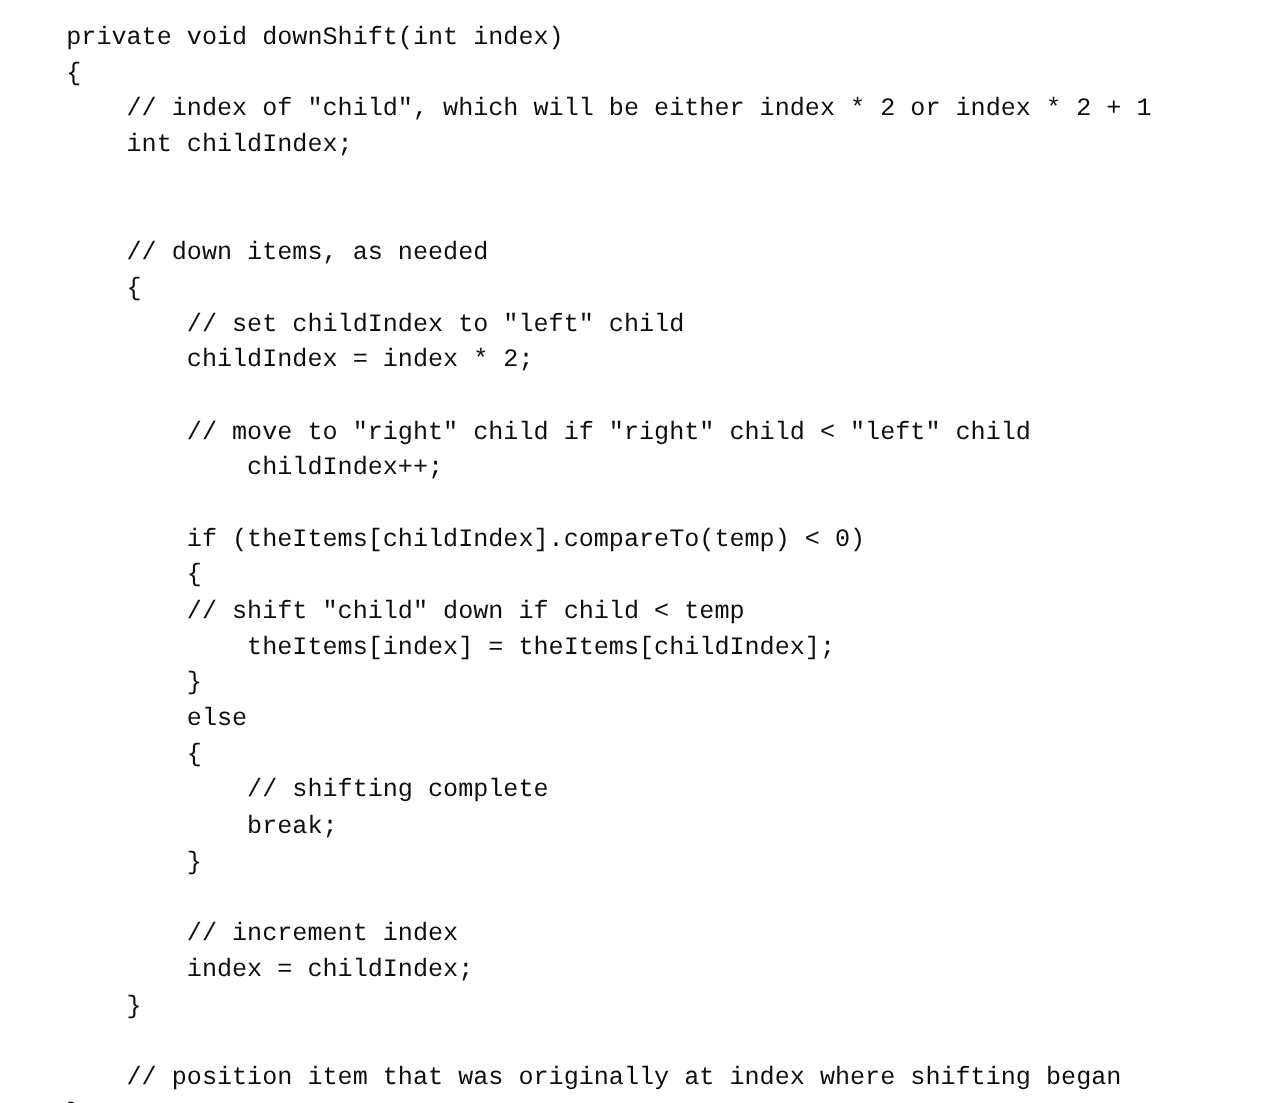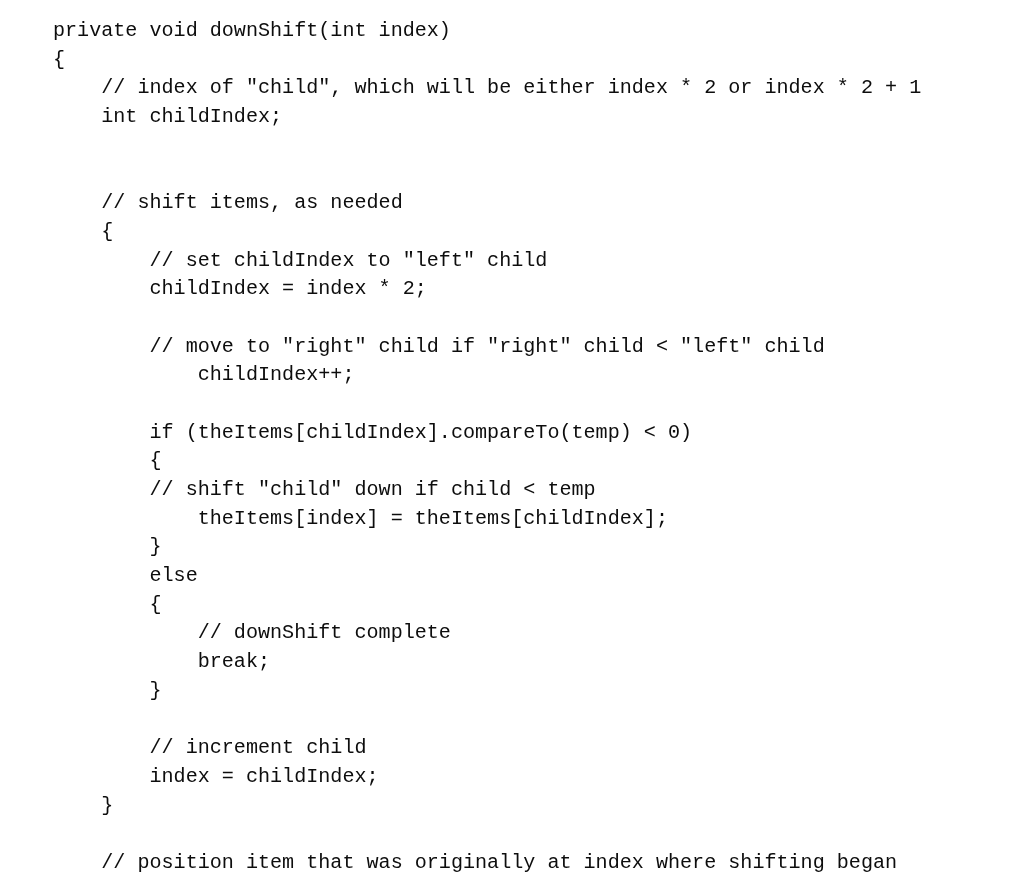--- a/index.html
+++ b/index.html
@@ -45,38 +45,38 @@
 </head>
 <body>
 
 <div id="code-listing" style="background: rgb(255, 255, 255); color: rgb(13, 13, 13);">
     <span class="code-line">private void downShift(int index)</span>
     <span class="code-line">{</span>
     <span class="code-line">    // index of "child", which will be either index * 2 or index * 2 + 1</span>
     <span class="code-line">    int childIndex;</span>
     <span class="code-line blank"></span>
     <span class="code-line blank"></span>
-    <span class="code-line">    // shift items, as needed</span>
+    <span class="code-line">    // down items, as needed</span>
     <span class="code-line">    {</span>
     <span class="code-line">        // set childIndex to "left" child</span>
     <span class="code-line">        childIndex = index * 2;</span>
     <span class="code-line blank"></span>
     <span class="code-line">        // move to "right" child if "right" child &lt; "left" child</span>
     <span class="code-line">            childIndex++;</span>
     <span class="code-line blank"></span>
     <span class="code-line">        if (theItems[childIndex].compareTo(temp) &lt; 0)</span>
     <span class="code-line">        {</span>
     <span class="code-line">        // shift "child" down if child &lt; temp</span>
     <span class="code-line">            theItems[index] = theItems[childIndex];</span>
     <span class="code-line">        }</span>
     <span class="code-line">        else</span>
     <span class="code-line">        {</span>
-    <span class="code-line">            // downShift complete</span>
+    <span class="code-line">            // shifting complete</span>
     <span class="code-line">            break;</span>
     <span class="code-line">        }</span>
     <span class="code-line blank"></span>
-    <span class="code-line">        // increment child</span>
+    <span class="code-line">        // increment index</span>
     <span class="code-line">        index = childIndex;</span>
     <span class="code-line">    }</span>
     <span class="code-line blank"></span>
     <span class="code-line">    // position item that was originally at index where shifting began</span>
     <span class="code-line">}</span>
   </div>
 
 </body></html>

